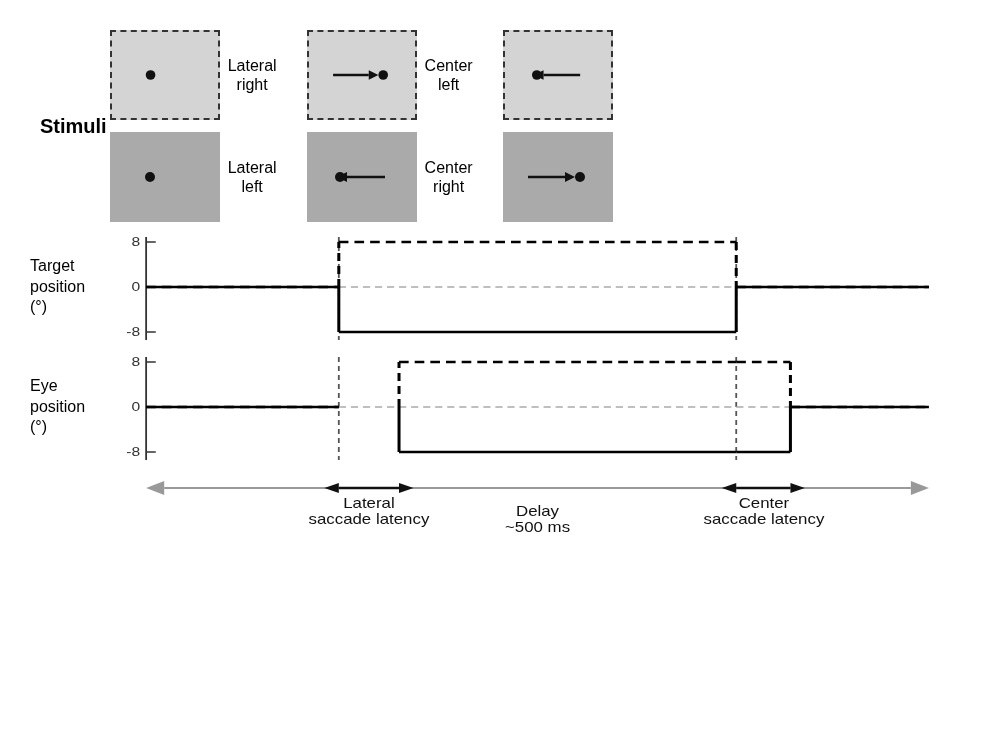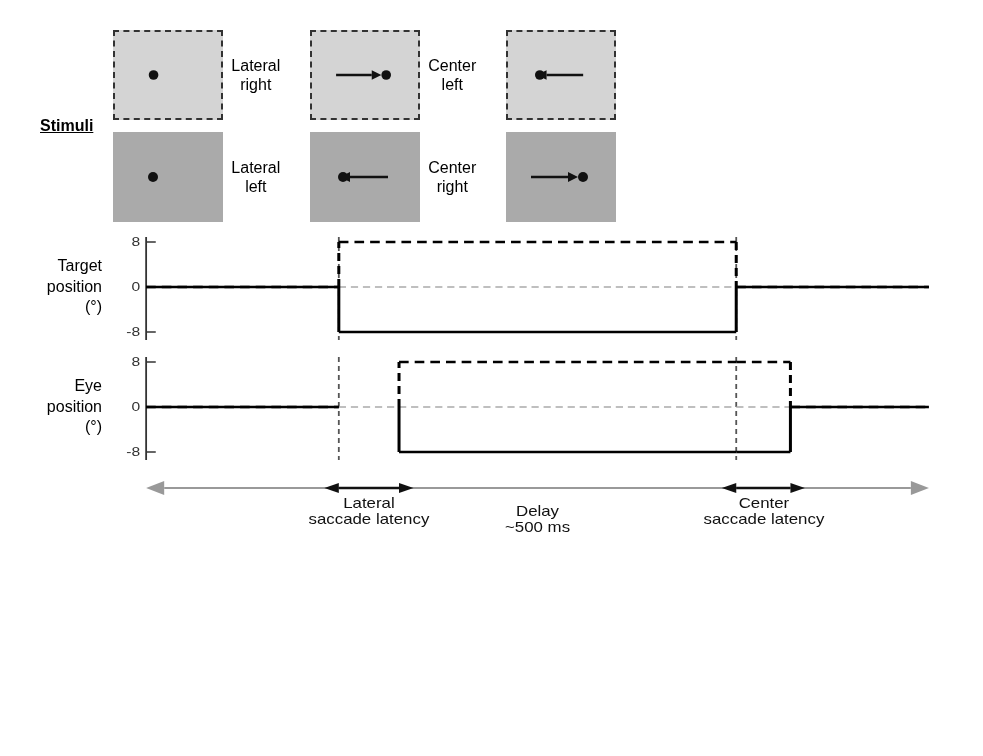--- a/index.html
+++ b/index.html
@@ -25,25 +25,24 @@
     
     .stimuli-section {
       display: flex;
       flex-direction: row;
       align-items: center;
       margin-top: 10px;
       margin-left: 10px;
     }
 
     .stimuli-label {
-      font-size: 16px;
+      font-size: 20px;
       font-weight: bold;
-      margin-right: 20px;
+      margin-right: 3px;
       align-self: center;
-      text-decoration: underline;
     }
 
     .stimuli-grid {
       display: flex;
       flex-direction: column;
       gap: 4px;
     }
 
     .stimuli-row {
       display: flex;
@@ -99,21 +98,20 @@
       display: flex;
       flex-direction: row;
       align-items: center;
       width: 100%;
       height: 110px;
     }
 
     .chart-y-label {
       font-size: 16px;
       line-height: 1.3;
-      text-align: right;
       width: 80px;
       padding-right: 8px;
     }
 
     .chart-area {
       flex: 1;
       height: 110px;
       position: relative;
     }
 

